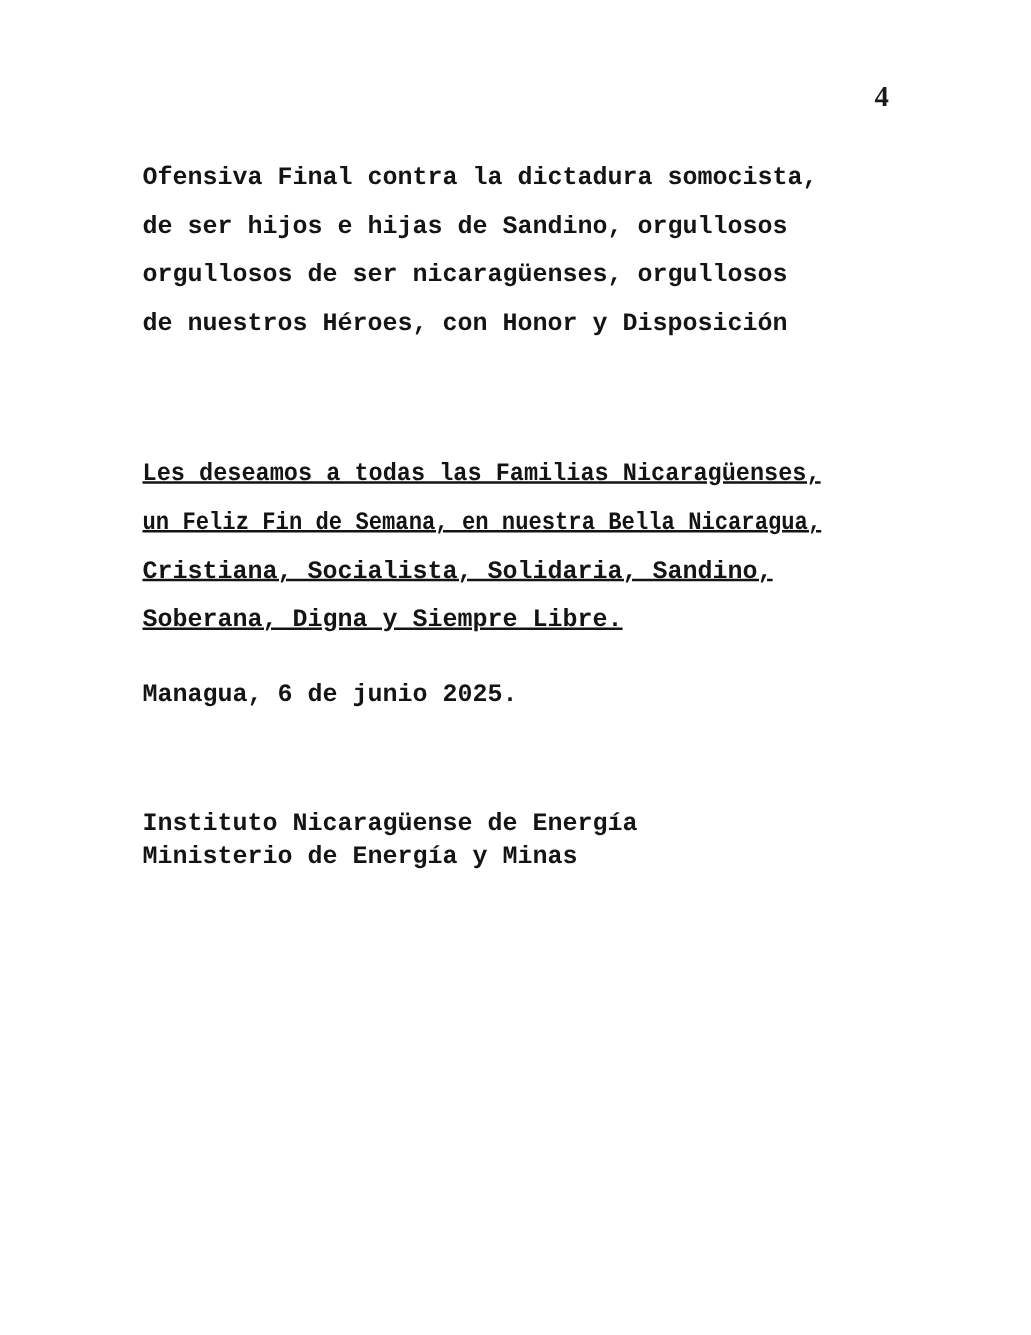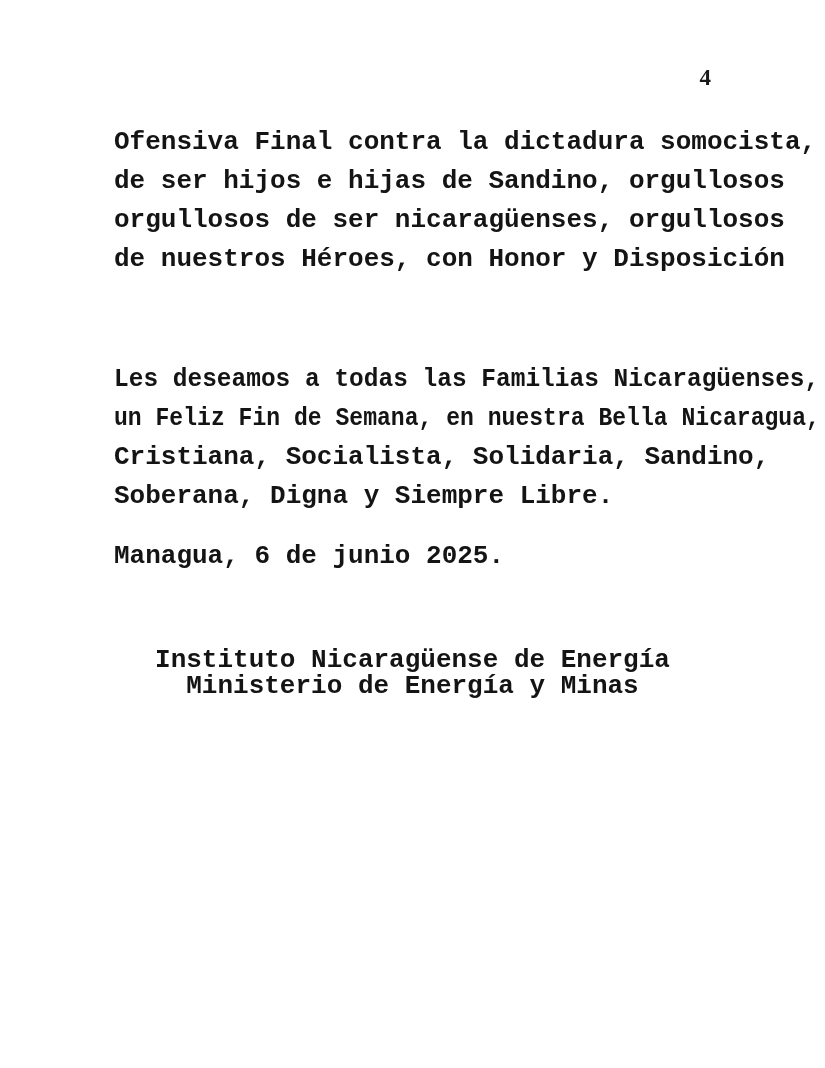--- a/index.html
+++ b/index.html
@@ -32,27 +32,27 @@
     font-size: 23px;
     line-height: 1;
     color: #1a1a1a;
   }
   .block {
     position: absolute;
     left: 114px;
     width: 597px;
     font-family: "Liberation Mono", "DejaVu Sans Mono", monospace;
     font-weight: bold;
-    font-size: 26px;
+    font-size: 20px;
     color: #141414;
   }
   .body-block { line-height: 39px; }
-  .sig-block  { line-height: 26px; text-align: center; }
+  .sig-block  { line-height: 26px; }
   .para1 { top: 123px; }
-  .para2 { top: 360px; }
+  .para2 { top: 360px; text-decoration: underline; }
   .dateline-block { top: 537px; }
   .signature { top: 647px; }
   .line {
     white-space: nowrap;
     transform-origin: left center;
   }
 </style>
 </head>
 <body>
 

